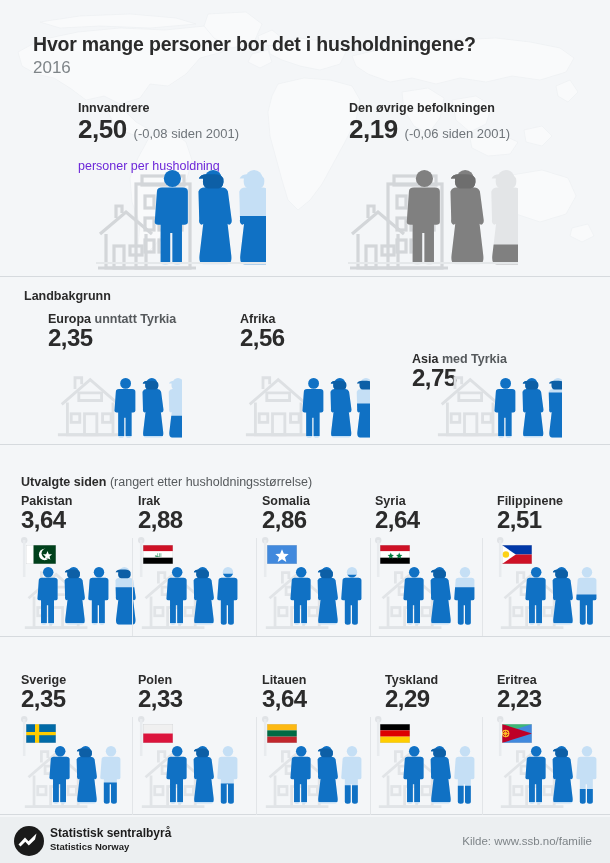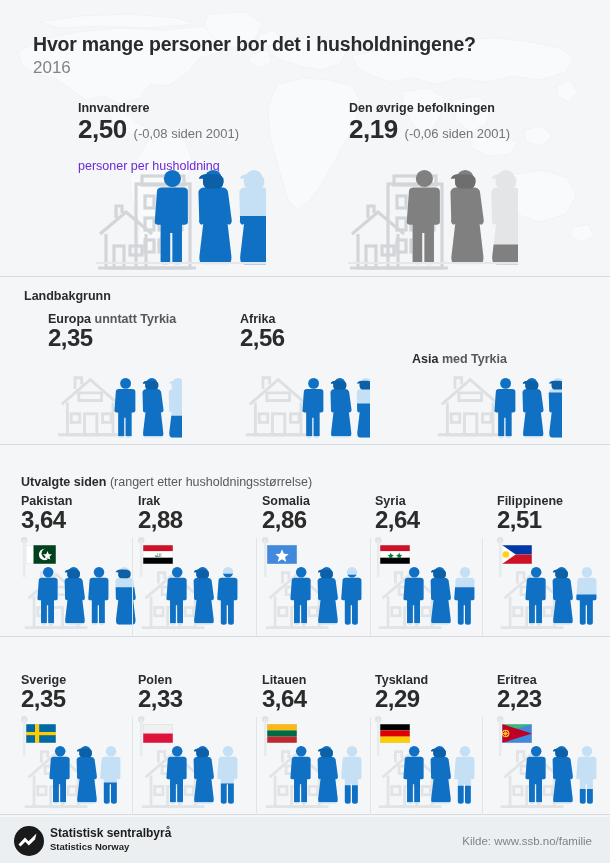--- a/index.html
+++ b/index.html
@@ -504,20 +504,21 @@
   <div class="statblock" style="left:48px;top:312px;">
     <div class="stat-label"><span>Europa</span><span class="light"> unntatt Tyrkia</span></div>
     <div class="country-value">2,35</div>
   </div>
   <div class="statblock" style="left:240px;top:312px;">
     <div class="stat-label"><span>Afrika</span><span class="light"></span></div>
     <div class="country-value">2,56</div>
   </div>
   <div class="statblock" style="left:412px;top:312px;margin-top:40px;">
     <div class="stat-label"><span>Asia</span><span class="light"> med Tyrkia</span></div>
+    <div class="country-value">2,75</div>
   </div>
 
   <div class="scene" id="scene-bg-0" style="left:52px;top:372px;width:130px;height:68px;">
       <svg width="130" height="68" viewBox="0 0 130 68" xmlns="http://www.w3.org/2000/svg">
         <g transform="translate(4,0) scale(0.95)">
   <g fill="none" stroke="#dde0e3" stroke-width="3">
     <path d="M6 34 L36 8 L66 34"></path>
     <path d="M12 32 L12 66 L60 66 L60 32"></path>
     <path d="M20 18 L20 6 L27 6 L27 13"></path>
     <path d="M24 30 L48 30 L48 22 L24 22 Z"></path>
@@ -2705,21 +2706,21 @@
        q 0 1.9600000000000002 -2.9120000000000004 1.9600000000000002
        q -2.9120000000000004 0 -2.9120000000000004 -1.9600000000000002
        l 0 -22.400000000000002
        l -1.344 0
        q -2.24 0 -2.24 -1.68
        Z"></path>
             </g>
     </g>
         </svg>
       </div>
-      <div class="statblock" style="left:375px;top:673px;">
+      <div class="statblock" style="left:385px;top:673px;">
              <div class="country-label">Tyskland</div>
              <div class="country-value">2,29</div>
            </div>
       <div class="flagwrap" style="left:375px;top:716px;">
              <svg width="44" height="40" viewBox="0 0 44 40" xmlns="http://www.w3.org/2000/svg">
                <circle cx="3.2" cy="3.2" r="3.2" fill="#e0e3e6"></circle>
                <rect x="1.9" y="3" width="2.6" height="37" fill="#e8ebee"></rect>
              </svg>
            </div>
       <div class="flagwrap" style="left:380px;top:724px;">

